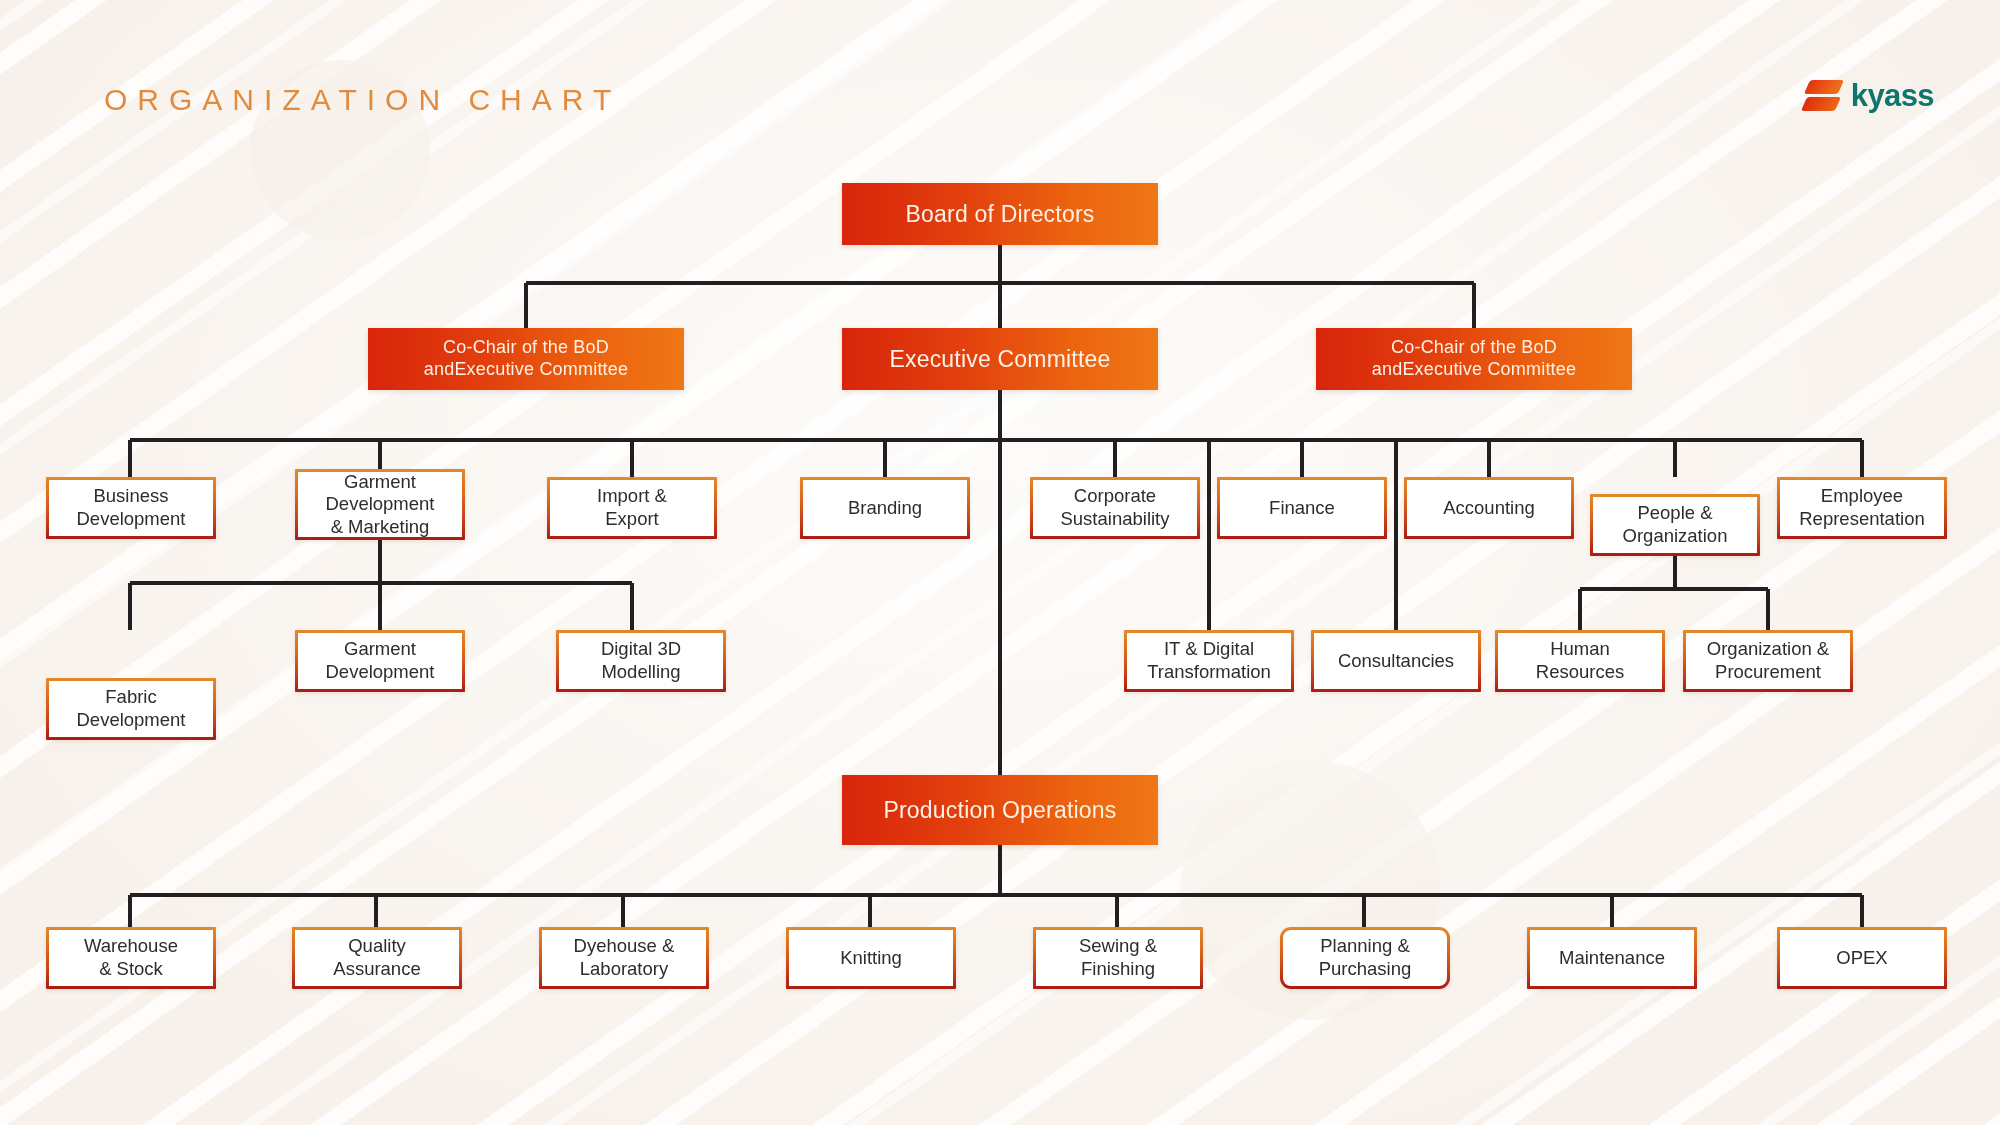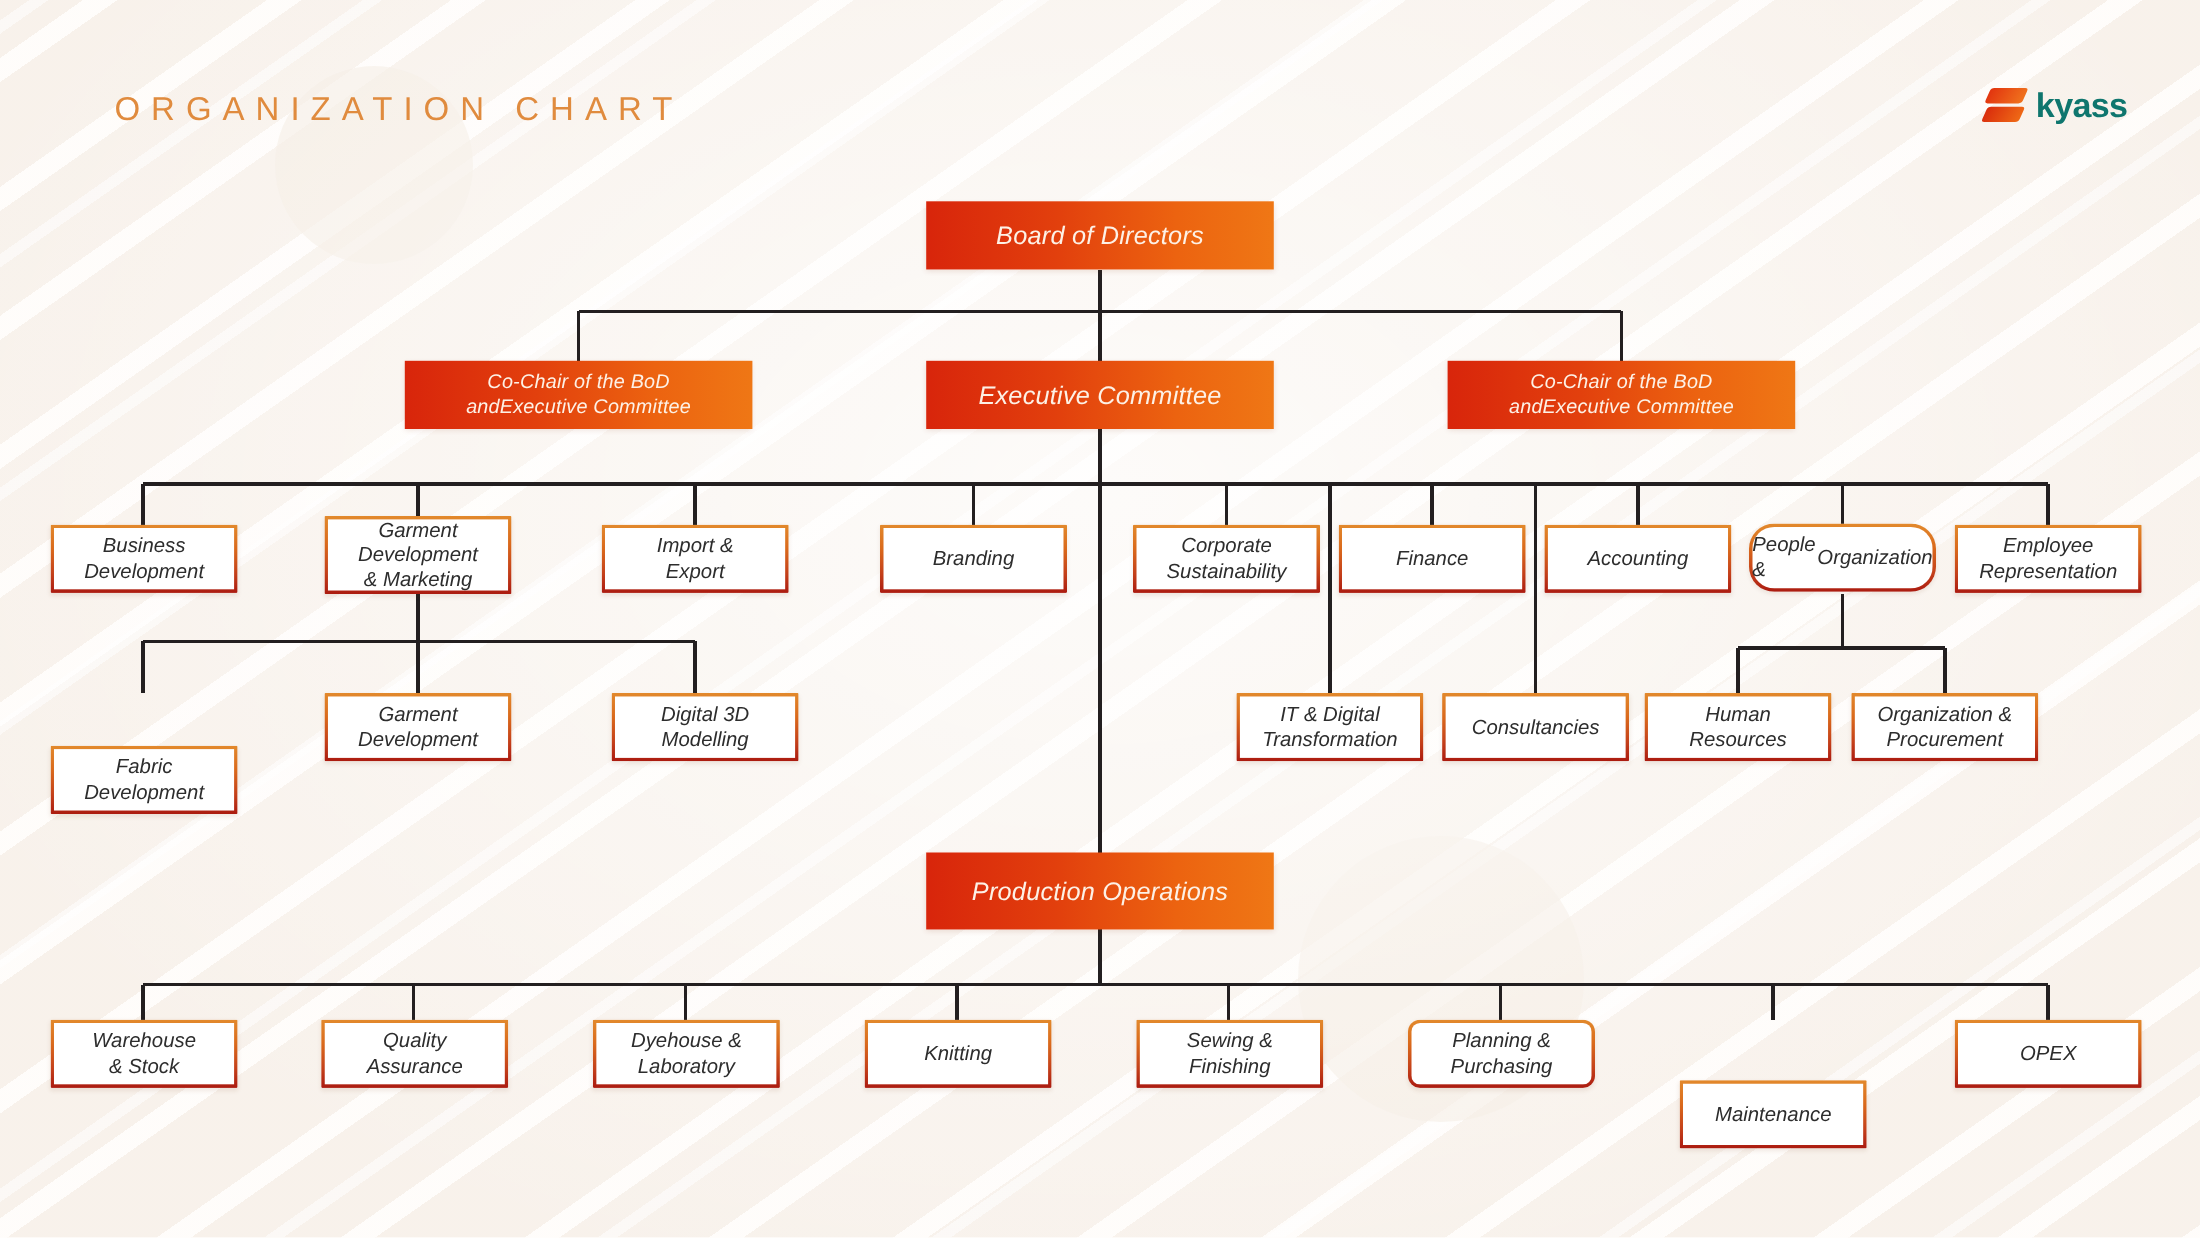--- a/index.html
+++ b/index.html
@@ -111,22 +111,22 @@
     letter-spacing: -0.6px;
   }
 
   
   .node {
     position: absolute;
     box-sizing: border-box;
     display: flex;
     align-items: center;
     justify-content: center;
+    text-align: center;
     line-height: 1.22;
-    font-style: italic;
   }
   
   .node.filled {
     background: linear-gradient(90deg, #d8250b 0%, #e2400d 38%, #ec6310 72%, #ef7715 100%);
     color: #fdf1e6;
     font-size: 23px;
     letter-spacing: 0.2px;
     box-shadow: 0 2px 5px rgba(120,40,10,0.13);
   }
   .node.filled.two-line {
@@ -265,21 +265,21 @@
   </div>
 
   <div class="node outlined" style="left:1217px; top:477px; width:170px; height:62px;">
     <span class="label">Finance</span>
   </div>
 
   <div class="node outlined" style="left:1404px; top:477px; width:170px; height:62px;">
     <span class="label">Accounting</span>
   </div>
 
-  <div class="node outlined" style="left:1590px; top:476px; width:170px; height:62px; flex-direction:row;border-radius:23px;">
+  <div class="node outlined" style="left:1590px; top:494px; width:170px; height:62px; flex-direction:column;">
     <span>People &amp;</span>
     <span>Organization</span>
   </div>
 
   <div class="node outlined" style="left:1777px; top:477px; width:170px; height:62px; flex-direction:column;">
     <span>Employee</span>
     <span>Representation</span>
   </div>
 
   <div class="node outlined" style="left:46px; top:630px; width:170px; height:62px; flex-direction:column;margin-top:48px;">
@@ -342,21 +342,21 @@
   <div class="node outlined" style="left:1033px; top:927px; width:170px; height:62px; flex-direction:column;">
     <span>Sewing &amp;</span>
     <span>Finishing</span>
   </div>
 
   <div class="node outlined" style="left:1280px; top:927px; width:170px; height:62px; flex-direction:column;border-radius:11px;">
     <span>Planning &amp;</span>
     <span>Purchasing</span>
   </div>
 
-  <div class="node outlined" style="left:1527px; top:982px; width:170px; height:62px;">
+  <div class="node outlined" style="left:1527px; top:927px; width:170px; height:62px;">
     <span class="label">Maintenance</span>
   </div>
 
   <div class="node outlined" style="left:1777px; top:927px; width:170px; height:62px;">
     <span class="label">OPEX</span>
   </div>
 
 </div>
 
 </body></html>

